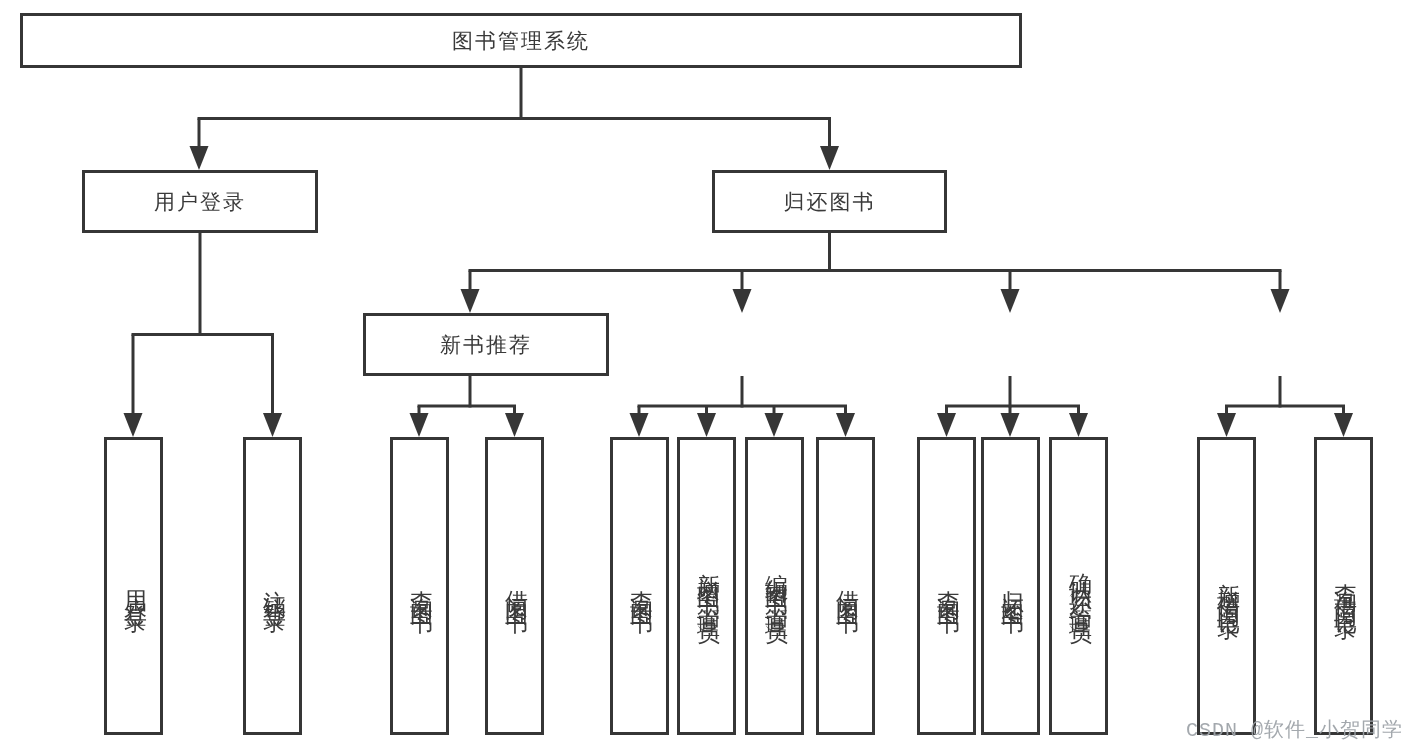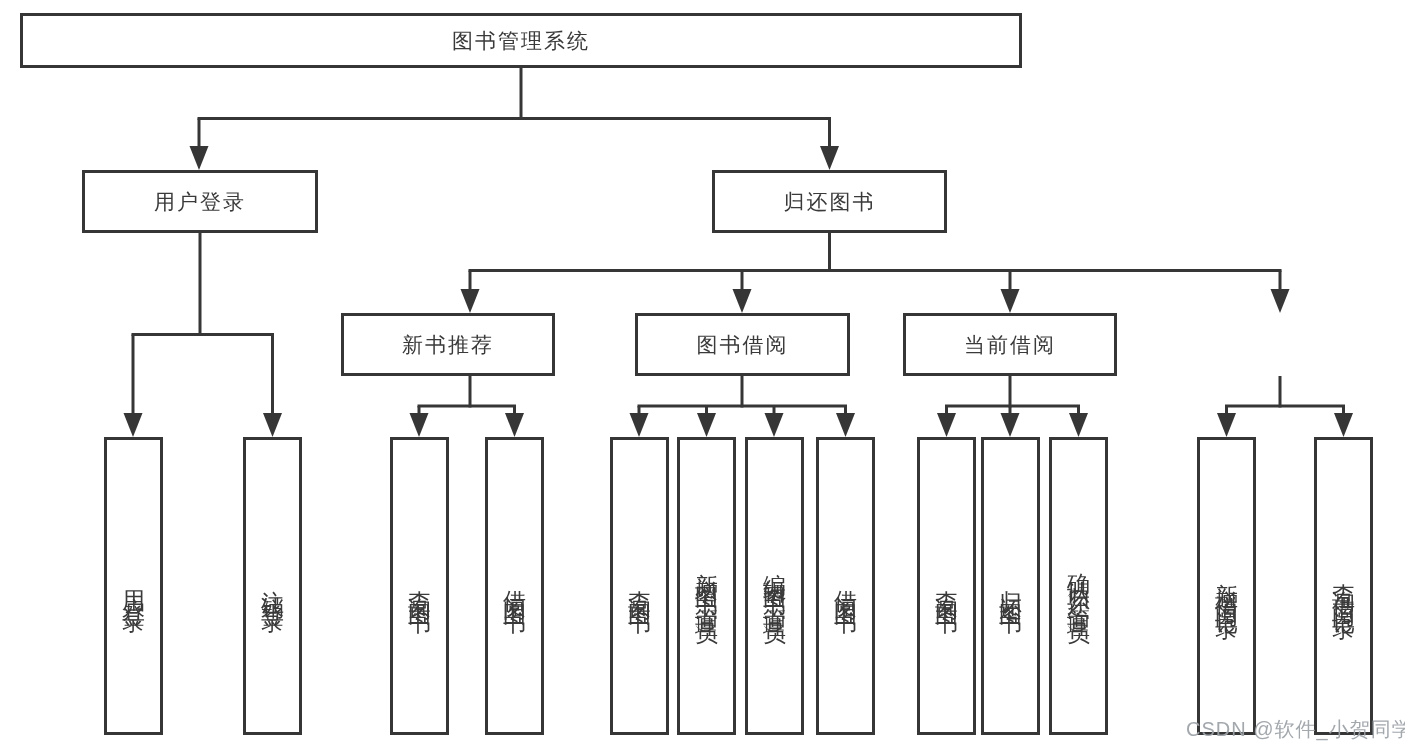--- a/index.html
+++ b/index.html
@@ -1,18 +1,18 @@
 <!DOCTYPE html>
 <html><head>
 <meta charset="utf-8">
 <style>
   html,body{margin:0;padding:0;background:#ffffff;}
   .canvas{
     position:relative;width:1405px;height:747px;background:#ffffff;
-    font-family:Liberation Sans, sans-serif;color:#3a3a3a;overflow:hidden;
+    font-family:Liberation Mono, monospace;color:#3a3a3a;overflow:hidden;
   }
   .connector-layer{position:absolute;left:0;top:0;z-index:0;}
   .box{
     position:absolute;box-sizing:border-box;background:#ffffff;
     border:3px solid #363636;display:flex;align-items:center;justify-content:center;
     z-index:1;
   }
   .hnode{font-size:21px;letter-spacing:2px;white-space:nowrap;}
   .leaf{top:437px;width:59px;height:298px;}
   .vtext{
@@ -99,28 +99,22 @@
     <span class="hnode">图书管理系统</span>
   </div>
 
   <div class="box" style="left:82px;top:170px;width:236px;height:63px">
     <span class="hnode">用户登录</span>
   </div>
   <div class="box" style="left:712px;top:170px;width:235px;height:63px">
     <span class="hnode">归还图书</span>
   </div>
 
-  <div class="box" style="left:341px;top:313px;width:214px;height:63px">
+  <div class="box" style="left:363px;top:313px;width:246px;height:63px">
     <span class="hnode">新书推荐</span>
-  </div>
-  <div class="box" style="left:635px;top:313px;width:215px;height:63px">
-    <span class="hnode">图书借阅</span>
-  </div>
-  <div class="box" style="left:903px;top:313px;width:214px;height:63px">
-    <span class="hnode">当前借阅</span>
   </div>
 
   <div class="box leaf" style="left:104px">
     <span class="vtext">用户登录</span>
   </div>
   <div class="box leaf" style="left:243px">
     <span class="vtext">注销登录</span>
   </div>
 
   <div class="box leaf" style="left:390px">

